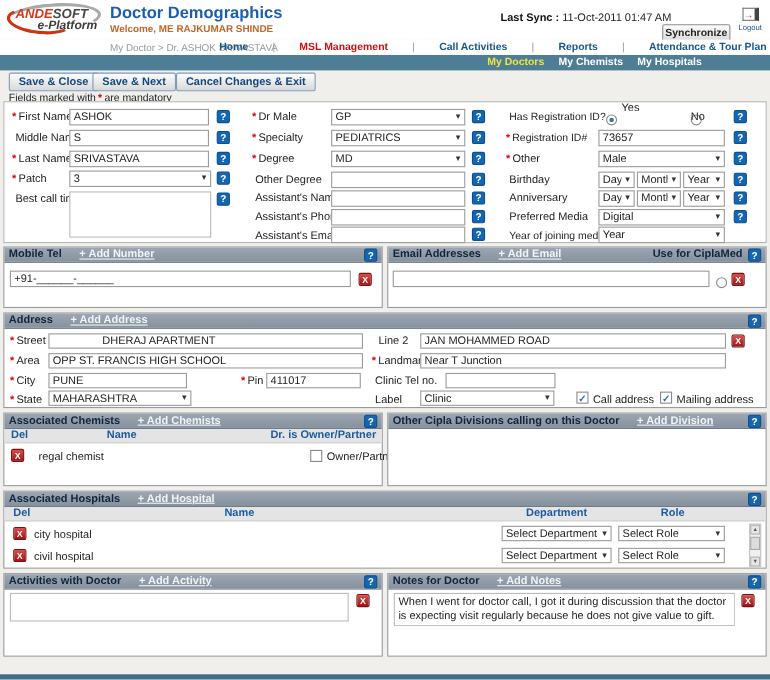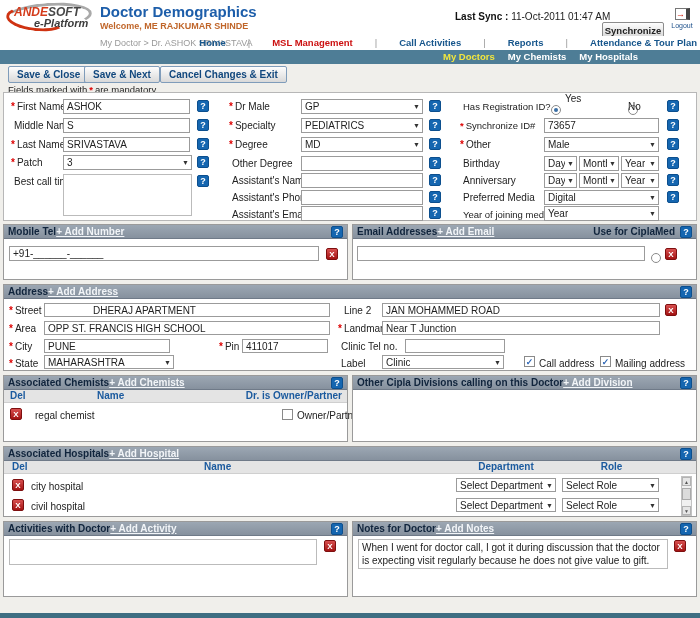--- a/index.html
+++ b/index.html
@@ -45,21 +45,21 @@
   .sela{font-size:7px;color:#333;margin-left:2px;}
   .lab{position:absolute;font-size:10px;color:#222;white-space:nowrap;}
   .st{color:#d00;font-weight:bold;font-style:normal;margin-right:2px;}
   .cb{display:inline-block;width:11px;height:11px;border:1px solid #8a8a8a;background:#fff;font-size:9px;line-height:10px;text-align:center;color:#2d66b5;font-weight:bold;cursor:pointer;}
   .radio{display:inline-block;width:10px;height:10px;border:1px solid #8a8a8a;border-radius:50%;background:#fff;position:relative;cursor:pointer;}
   .radio.on::after{content:"";position:absolute;left:2px;top:2px;width:4px;height:4px;border-radius:50%;background:#3a6ea5;}
   
   .panel{position:absolute;background:#fff;border:1px solid #9a9a9a;}
   .mainfs{position:absolute;left:3px;top:92px;width:694px;height:129px;background:#fff;border:1px solid #b7b7b7;}
   .shead{position:absolute;left:0;top:0;right:0;height:14px;background:linear-gradient(#9ca7b3,#86919e);display:flex;align-items:center;padding:0 4px;border-bottom:1px solid #6f7a88;}
-  .stitle{font-weight:bold;color:#10243c;font-size:10px;white-space:nowrap;}
+  .stitle{font-weight:bold;color:#10243c;font-size:10px;margin-right:16px;white-space:nowrap;}
   .slink{color:#f2f5f8;font-size:10px;font-weight:bold;text-decoration:underline;cursor:pointer;white-space:nowrap;}
   .sp{flex:1;}
   .suse{font-weight:bold;color:#10243c;font-size:10px;margin-right:5px;white-space:nowrap;}
   .thead{position:absolute;left:0;right:0;height:13px;background:#e4e4e4;border-bottom:1px solid #cfcfcf;color:#1b5a9e;font-weight:bold;font-size:10px;}
   .thead span{position:absolute;top:0;}
   .ta{position:absolute;border:1px solid #bbb;background:#fff;font-size:10px;padding:2px 3px;color:#222;resize:none;line-height:1.25;}
   .rowname{position:absolute;font-size:10px;color:#222;}
   .sbar{position:absolute;width:11px;background:#f0f0f0;border:1px solid #c2c2c2;}
   .sbtn{position:absolute;left:0;width:9px;height:9px;background:#e5e5e5;border:1px solid #b3b3b3;font-size:5px;text-align:center;line-height:8px;color:#555;cursor:pointer;}
   .sthumb{position:absolute;left:0;width:9px;height:12px;background:#dcdcdc;border:1px solid #aaa;cursor:pointer;}
@@ -179,21 +179,21 @@
     <span class="help a" style="left:425px;top:114px;">?</span>
 
     
     <span class="lab" style="left:459px;top:8px;font-size:9.5px;">Has Registration ID?</span>
     <span class="radio on a" style="left:547px;top:8px;"></span>
     <span class="lab" style="left:561px;top:0;">Yes</span>
     <span class="radio a" style="left:610px;top:8px;"></span>
     <span class="lab" style="left:624px;top:8px;">No</span>
     <span class="help a" style="left:663px;top:7px;">?</span>
 
-    <span class="lab" style="left:456px;top:27px;font-size:9.5px;"><i class="st">*</i><span>Synchronize ID#</span></span>
+    <span class="lab" style="left:456px;top:27px;font-size:9.5px;"><i class="st">*</i><span>Registration ID#</span></span>
     <input class="tin" style="left: 540px; top: 25px; width: 115px;" value="73657">
     <span class="help a" style="left:663px;top:26px;">?</span>
 
     <span class="lab" style="left:456px;top:46px;"><i class="st">*</i><span>Other</span></span>
     <span class="sel" style="left:540px;top:44px;width:115px;">
         <span class="selv">Male</span>
         <span class="sela">▼</span>
       </span>
     <span class="help a" style="left:663px;top:45px;">?</span>
 

